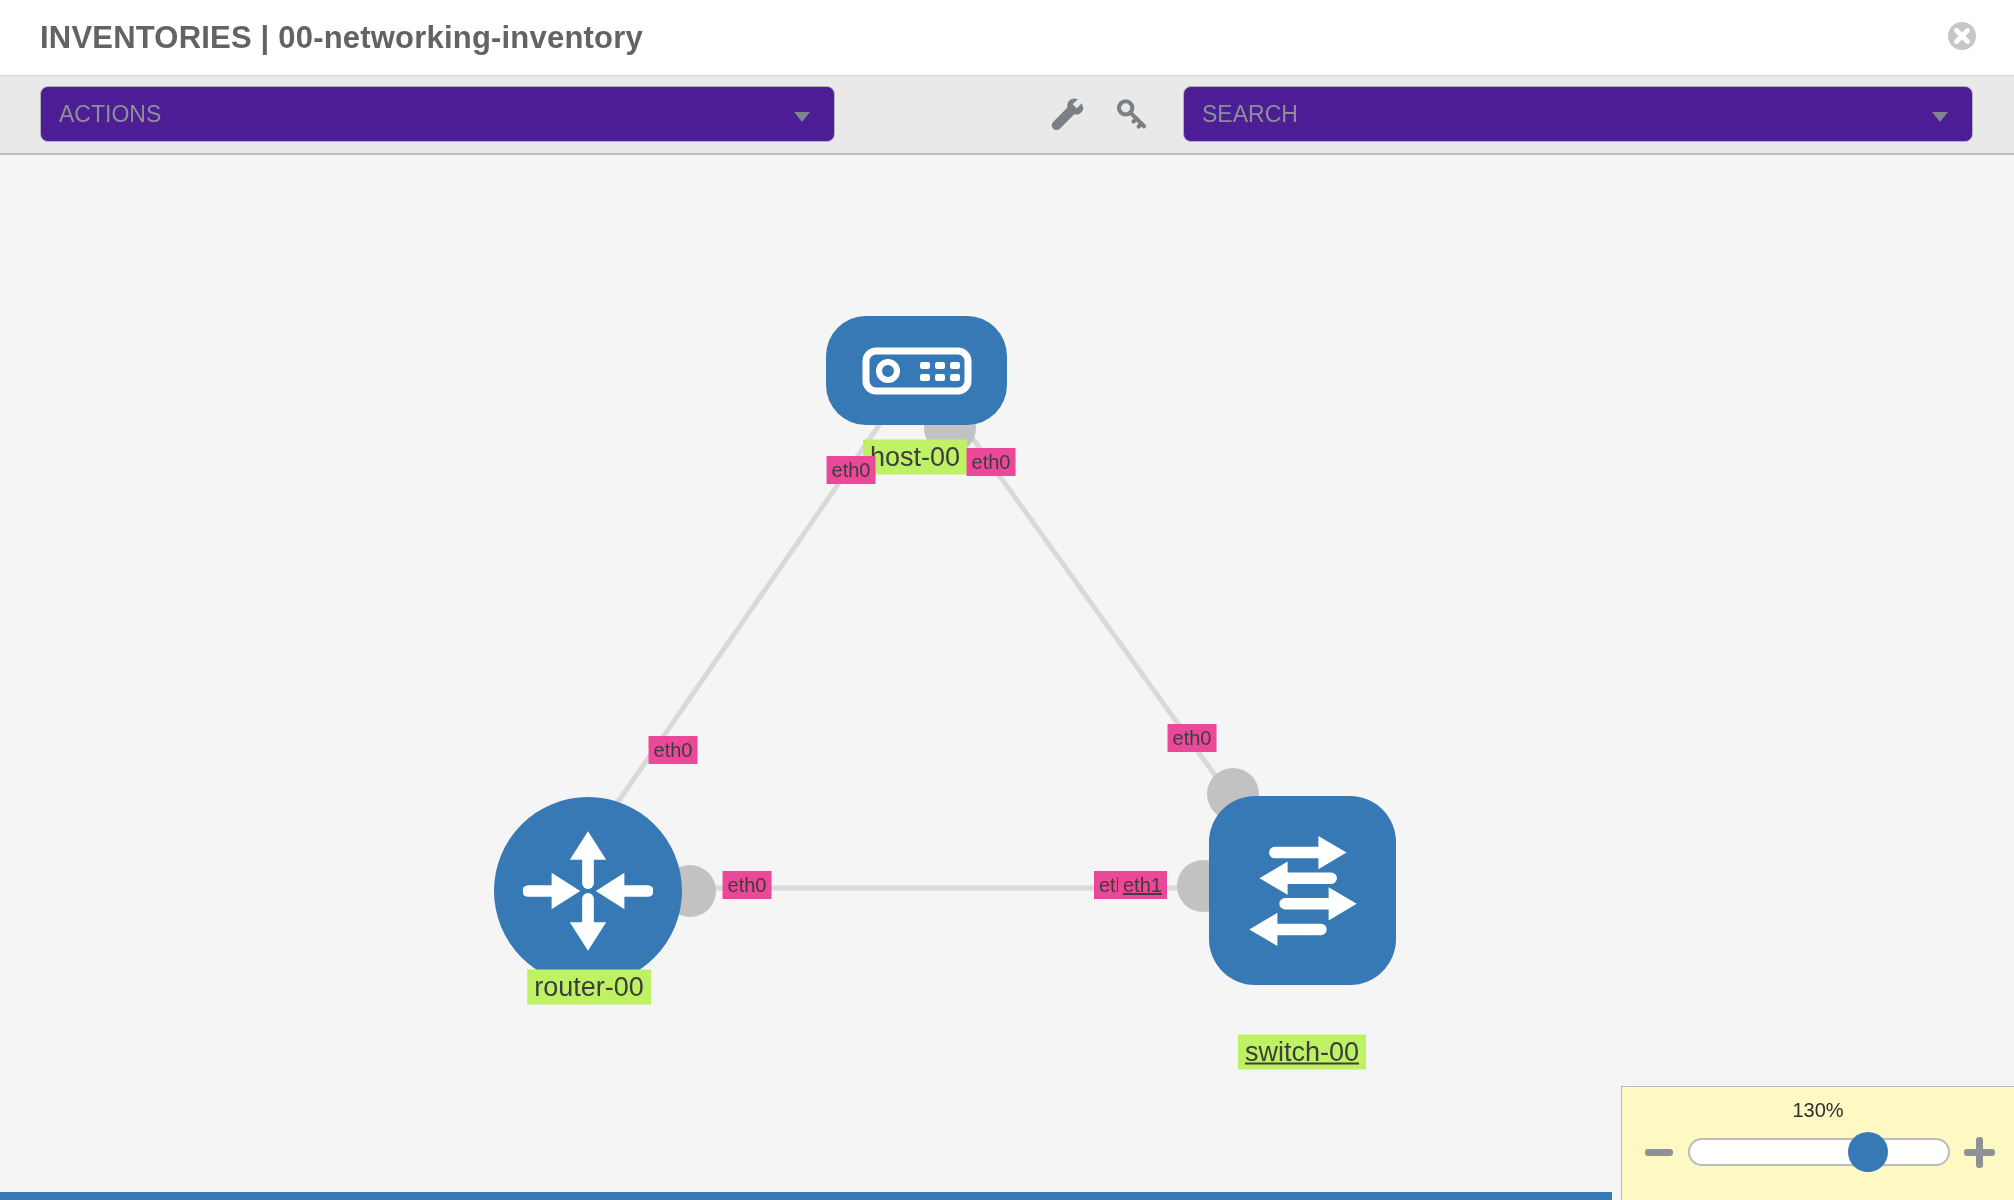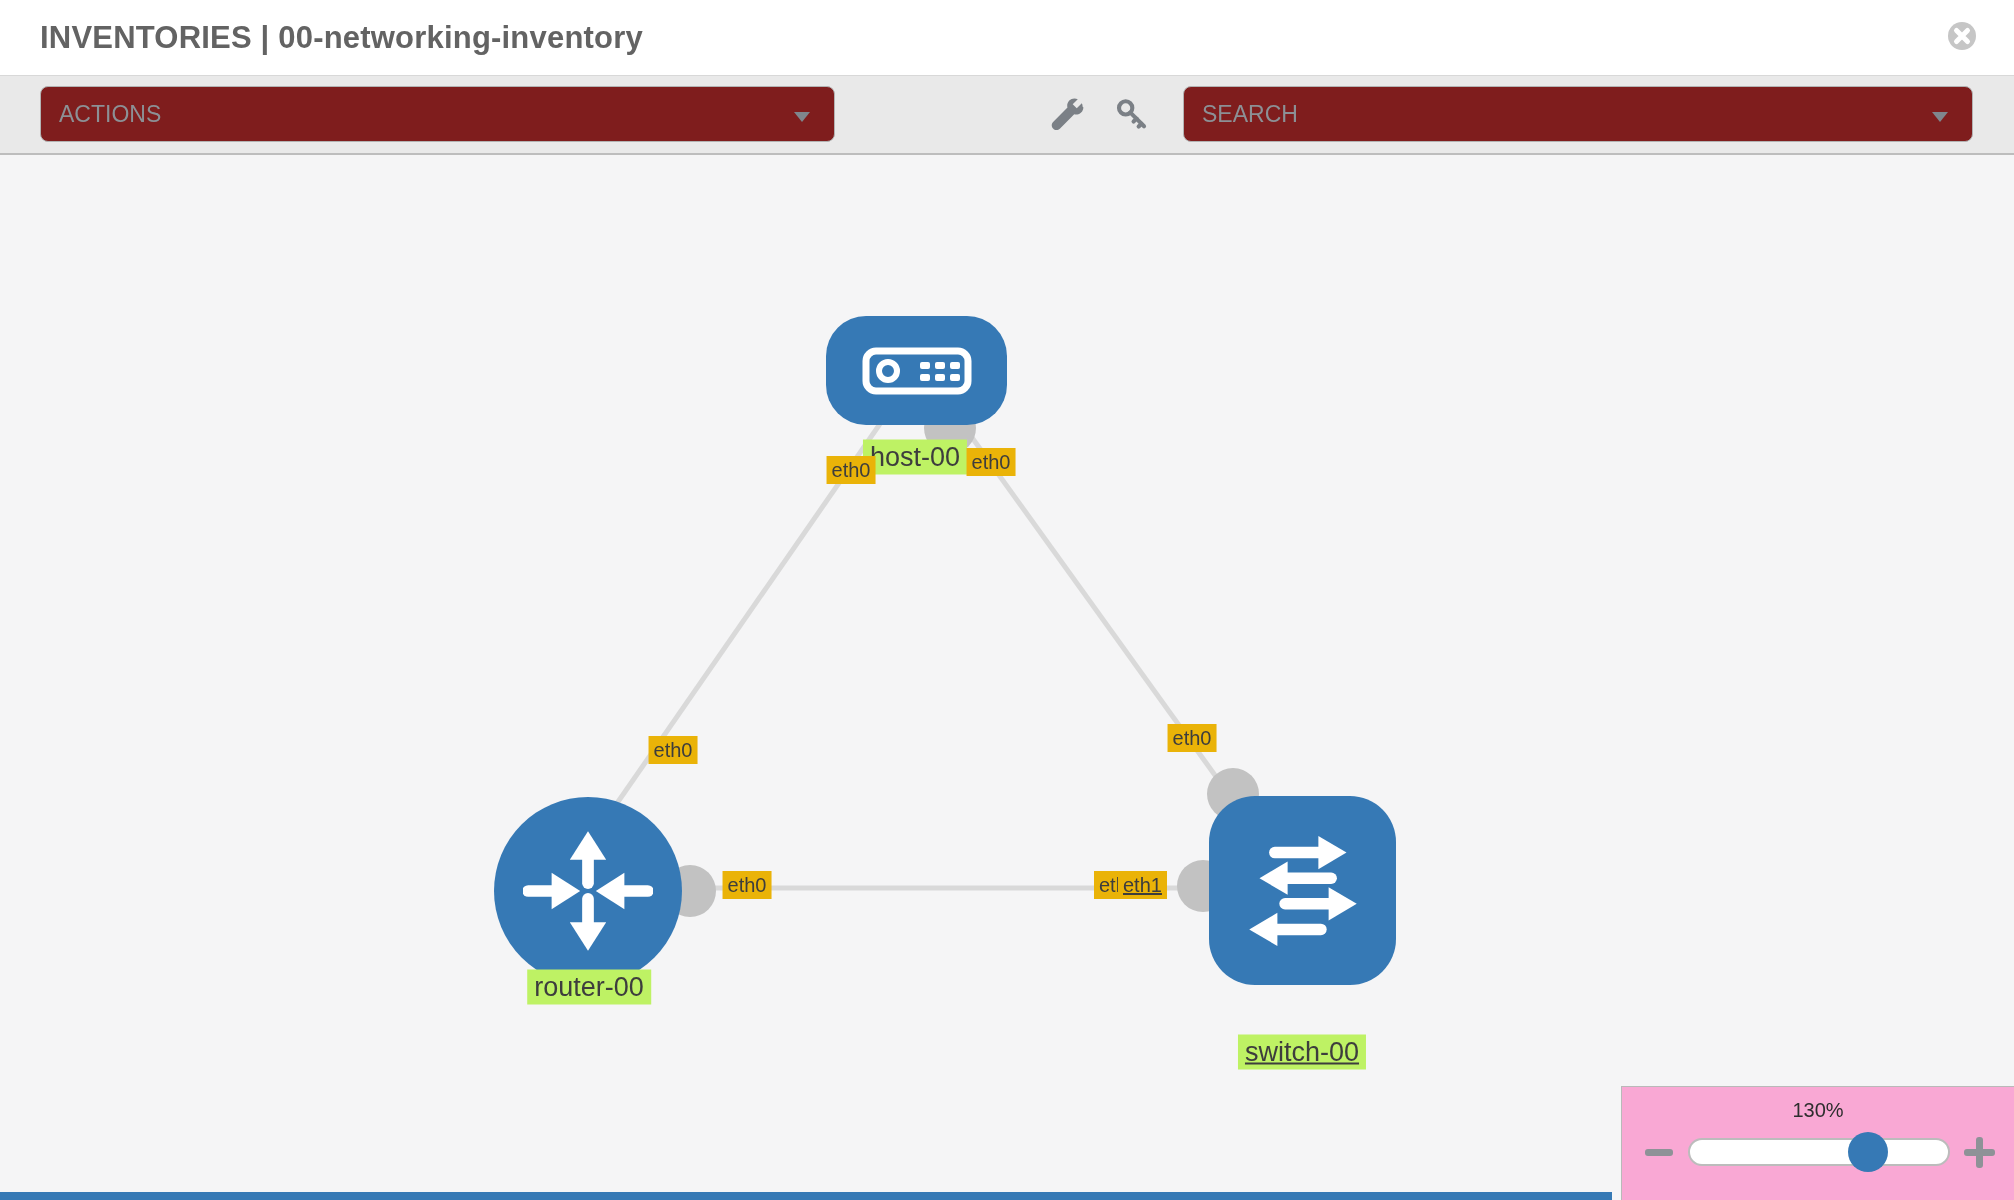--- a/index.html
+++ b/index.html
@@ -25,21 +25,21 @@
   }
 
   
   .toolbar{
     position:absolute;left:0;top:75px;width:2014px;height:80px;
     background:#e9e9e9;box-sizing:border-box;
     border-top:1px solid #d8d8d8;border-bottom:2px solid #bdbdbd;
   }
   .select{
     position:absolute;top:10px;height:56px;box-sizing:border-box;
-    background:#7f1d1d;border:1px solid #b3b3b3;border-radius:8px;
+    background:#4c1d95;border:1px solid #b3b3b3;border-radius:8px;
     font-size:23px;color:#8c9095;line-height:54px;padding-left:18px;
     cursor:pointer;
   }
   .select .caret{
     position:absolute;right:24px;top:25px;width:0;height:0;
     border-left:8px solid transparent;border-right:8px solid transparent;
     border-top:10px solid #7f868d;
   }
   .select.actions{left:40px;width:795px;}
   .select.search{left:1183px;width:790px;}
@@ -53,34 +53,34 @@
   
   .canvas{position:absolute;left:0;top:155px;width:2014px;height:1045px;background:#f5f5f6;}
   .links-layer{position:absolute;left:0;top:0;}
 
   .node{position:absolute;display:flex;align-items:center;justify-content:center;background:#3679b5;}
   .node.host{left:826px;top:161px;width:181px;height:109px;border-radius:40px;}
   .node.router{left:494px;top:642px;width:188px;height:188px;border-radius:50%;}
   .node.switch{left:1209px;top:641px;width:187px;height:189px;border-radius:46px;}
 
   .chip{
-    position:absolute;background:#eab308;color:#3d3d3d;
+    position:absolute;background:#ec4899;color:#3d3d3d;
     font-size:20px;line-height:24px;padding:2px 5px;white-space:nowrap;
   }
   .chip.centered{transform:translate(-50%,-50%);}
   .node-label{
     position:absolute;transform:translate(-50%,-50%);
     background:#bef264;color:#3d3d3d;font-size:27px;line-height:31px;
     padding:2px 7px;white-space:nowrap;
   }
 
   
   .zoom-panel{
     position:absolute;right:0;bottom:0;width:393px;height:114px;
-    background:#f9a8d4;box-sizing:border-box;
+    background:#fef9c3;box-sizing:border-box;
     border-left:1px solid #b9b9b9;border-top:1px solid #b9b9b9;
   }
   .zoom-value{margin-top:12px;text-align:center;font-size:20px;color:#2e2e2e;}
   .zoom-row{position:relative;height:44px;margin-top:8px;}
   .zoom-minus,.zoom-plus{position:absolute;top:0;width:30px;height:44px;cursor:pointer;}
   .zoom-minus{left:22px;}
   .zoom-plus{right:20px;}
   .hbar{position:absolute;left:1px;top:19px;width:28px;height:7px;border-radius:3px;background:#8e9297;}
   .vbar{position:absolute;left:12px;top:8px;width:7px;height:28px;border-radius:3px;background:#8e9297;}
   .zoom-track{

